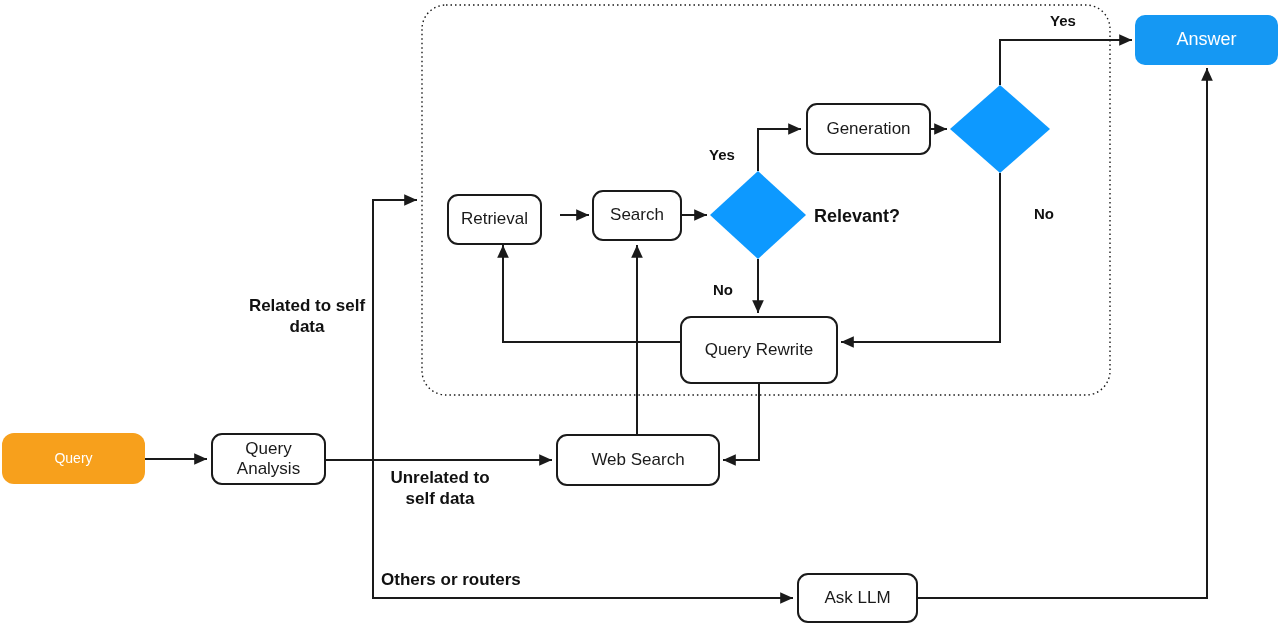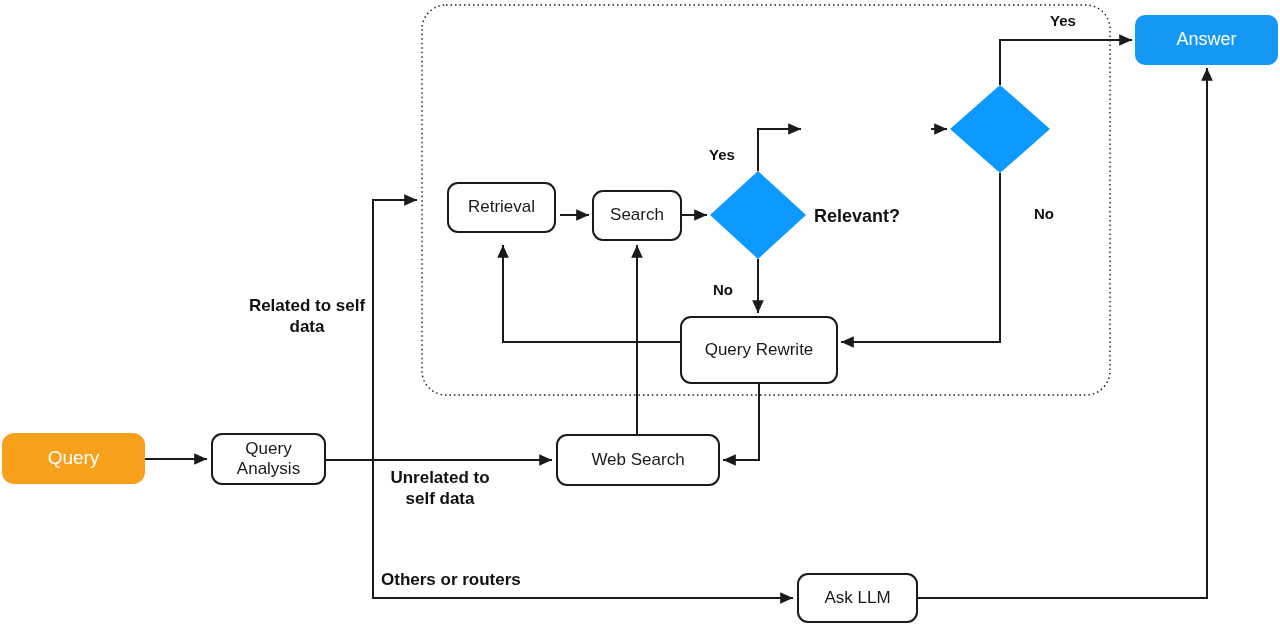--- a/index.html
+++ b/index.html
@@ -19,21 +19,21 @@
     position:absolute; box-sizing:border-box;
     background:var(--node-fill,#fff);
     border:2px solid var(--line,#1a1a1a);
     border-radius:11px;
     display:flex; align-items:center; justify-content:center;
     text-align:center; font-size:17px; line-height:1.18;
     color:var(--node-text,#1a1a1a);
   }
   .node.orange {
     background:var(--query-fill,#F7A01C); border:none;
-    color:var(--light-text,#fff); border-radius:12px; font-size:19px;
+    color:var(--light-text,#fff); border-radius:12px; font-size:14px;
   }
   .node.blue {
     background:var(--answer-fill,#1598F3); border:none;
     color:var(--light-text,#fff); border-radius:10px; font-size:18px;
   }
 
   .lbl {
     position:absolute; font-weight:600; font-size:17px;
     color:var(--label-text,#111); text-align:center; line-height:1.22;
     transform:translate(-50%,-50%); white-space:normal;
@@ -72,24 +72,25 @@
     <path class="edge" d="M637,434 V245" marker-end="url(#arrow)"></path>
 
     <polygon class="diamond" points="710,215 758,171 806,215 758,259"></polygon>
     <polygon class="diamond" points="950,129 1000,85 1050,129 1000,173"></polygon>
   </svg>
 
   <div class="node orange" style="left:2px; top:433px; width:143px; height:51px;">Query</div>
 
   <div class="node" style="left:211px; top:433px; width:115px; height:52px; padding:2px 10px;">Query Analysis</div>
 
-  <div class="node" style="left:447px; top:182px; width:109px; height:51px;">Retrieval</div>
+  <div class="node" style="left:447px; top:194px; width:95px; height:51px;">Retrieval</div>
 
   <div class="node" style="left:592px; top:190px; width:90px; height:51px;">Search</div>
 
+  <div class="node" style="left:806px; top:103px; width:125px; height:52px;">Generation</div>
 
   <div class="node" style="left:680px; top:316px; width:158px; height:68px;">Query Rewrite</div>
 
   <div class="node" style="left:556px; top:434px; width:164px; height:52px;">Web Search</div>
 
   <div class="node" style="left:797px; top:573px; width:121px; height:50px;">Ask LLM</div>
 
   <div class="node blue" style="left:1135px; top:15px; width:143px; height:50px;">Answer</div>
 
   <div class="lbl yn" style="left:722px; top:155px;">Yes</div>

